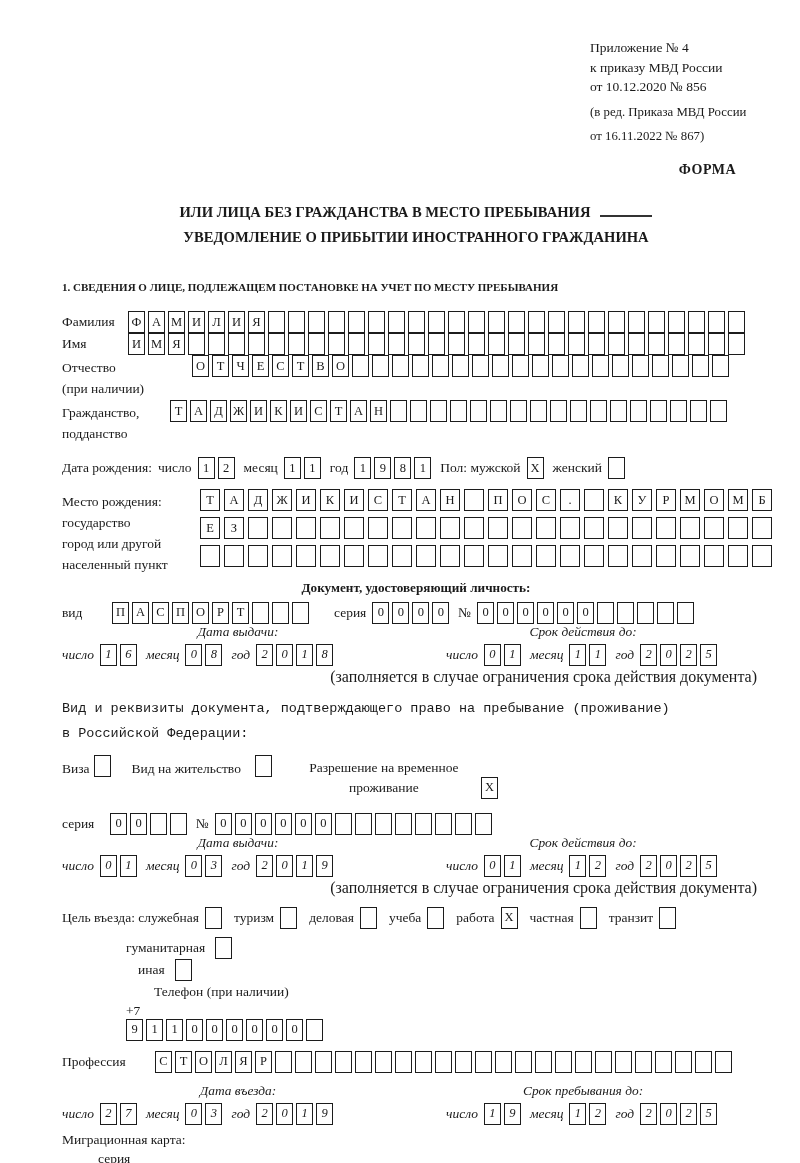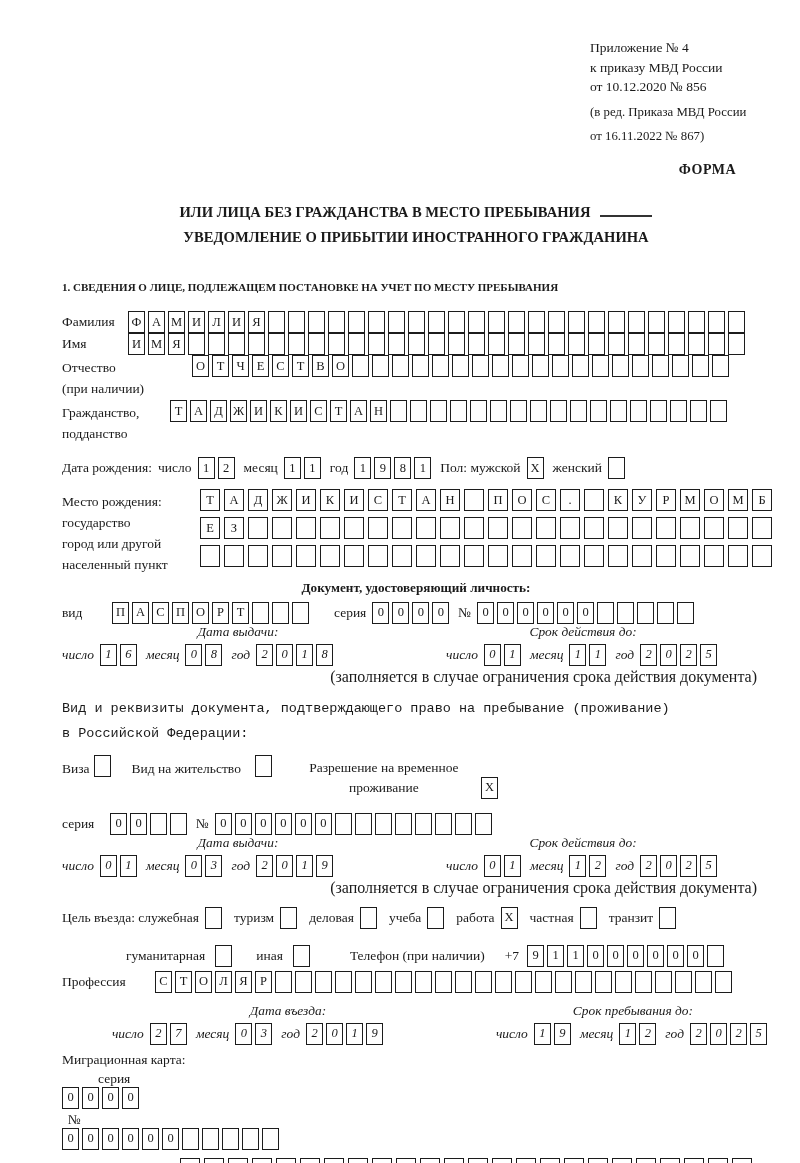--- a/index.html
+++ b/index.html
@@ -56,24 +56,24 @@
   
   .opts{display:flex;align-items:flex-start;margin:8px 0 14px 0;}
   .opt{display:flex;align-items:flex-end;}
   .optlab{padding-top:3px;}
   .optlab.c{text-align:center;}
   .opt .cb{margin-left:8px;}
   .wrap170{width:178px;line-height:1.5;}
   .wrap180{width:172px;line-height:1.5;}
 
   
-  .purps{display:flex;align-items:center;margin-bottom:16px;}
+  .purps{display:flex;align-items:center;margin-bottom:8px;}
   .purp{display:flex;align-items:flex-start;margin-right:9px;}
   .purp .cb{margin-left:6px;}
-  .phone-row{display:flex;align-items:flex-start;margin:0 0 4px 64px;}
+  .phone-row{display:flex;align-items:flex-start;margin:0 0 10px 64px;flex-direction:column;}
   .phone-pre{padding:3px 8px 0 0;}
 
   .mig{display:flex;align-items:flex-start;margin:4px 0 8px 0;flex-direction:column;}
 </style>
 </head>
 <body>
 
 <div class="page">
 
   <div class="hdr">
@@ -619,21 +619,21 @@
         <span class="cb"></span>
         <span class="cb"></span>
         <span class="cb"></span>
         <span class="cb"></span>
         <span class="cb"></span>
         <span class="cb"></span>
         <span class="cb"></span>
       </div>
   </div>
 
-  <div class="dates" style="margin-top:10px;justify-content:flex-end;">
+  <div class="dates" style="margin-top:10px;">
     <div class="dcol dcol1">
       <div class="dhead">Дата въезда:</div>
       <div class="drow">
         <span class="sub sub-first">число</span>
         <div class="cells">
             <span class="cb">2</span>
             <span class="cb">7</span>
           </div>
         <span class="sub">месяц</span>
         <div class="cells">

